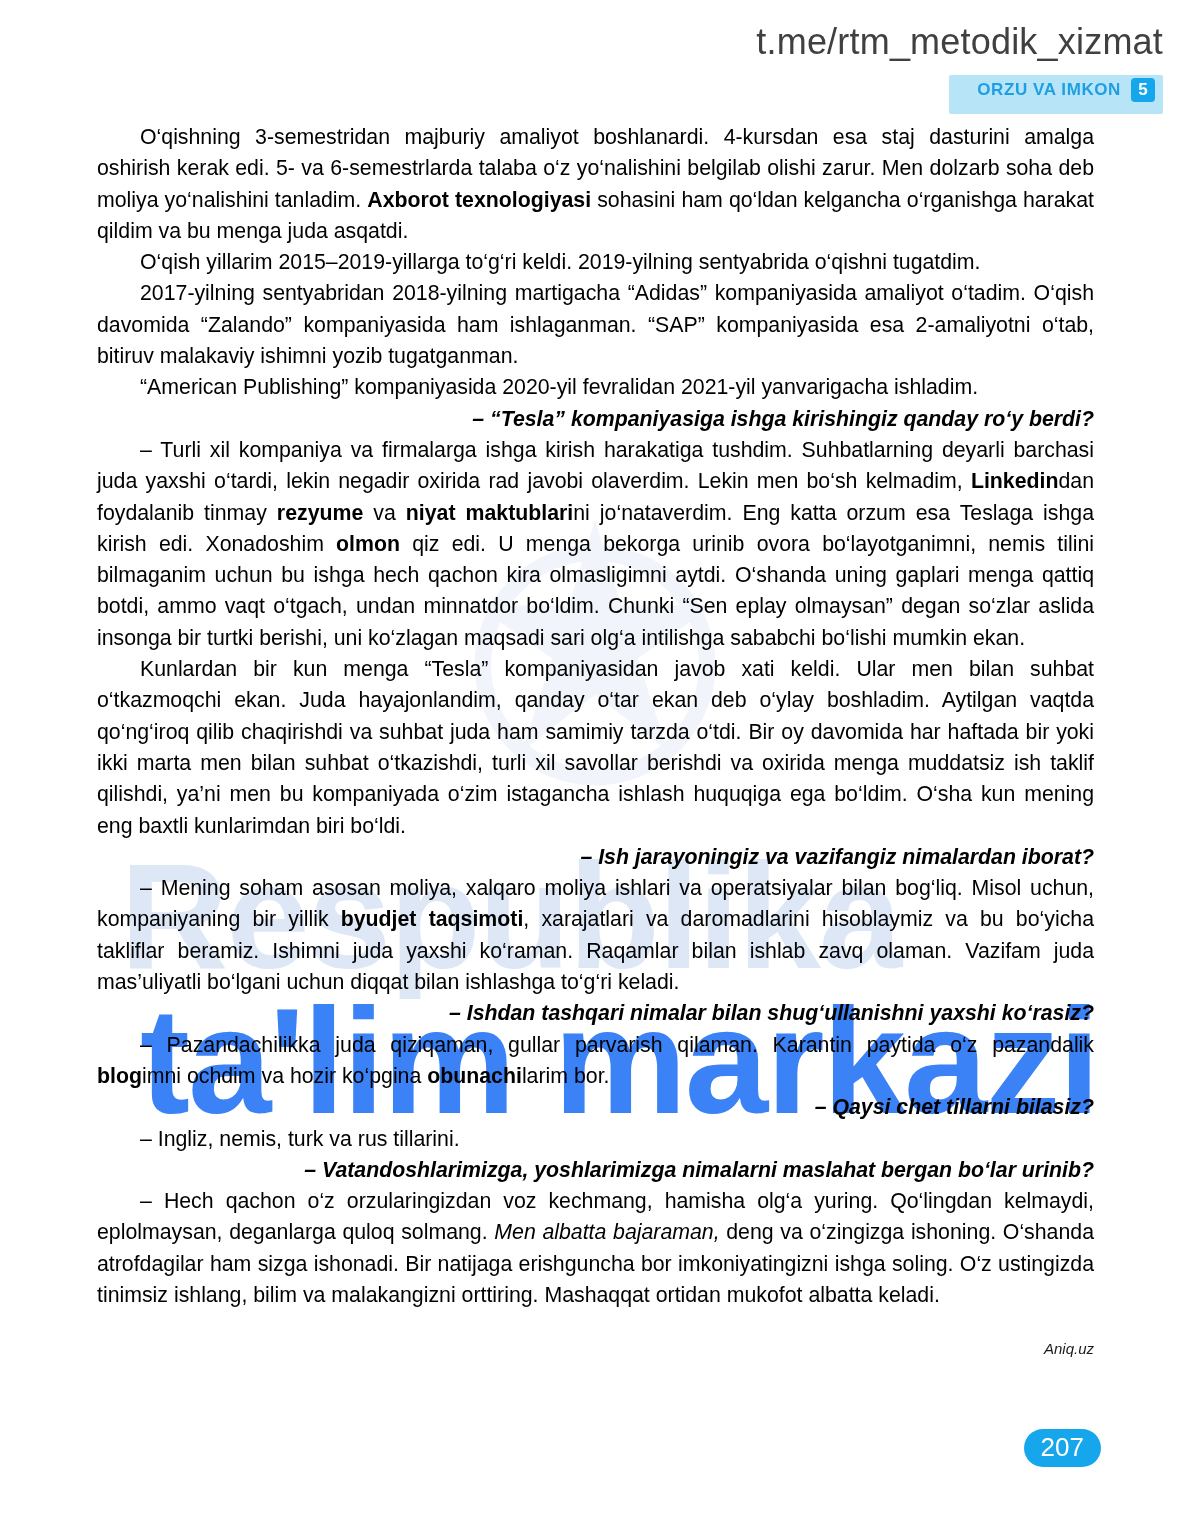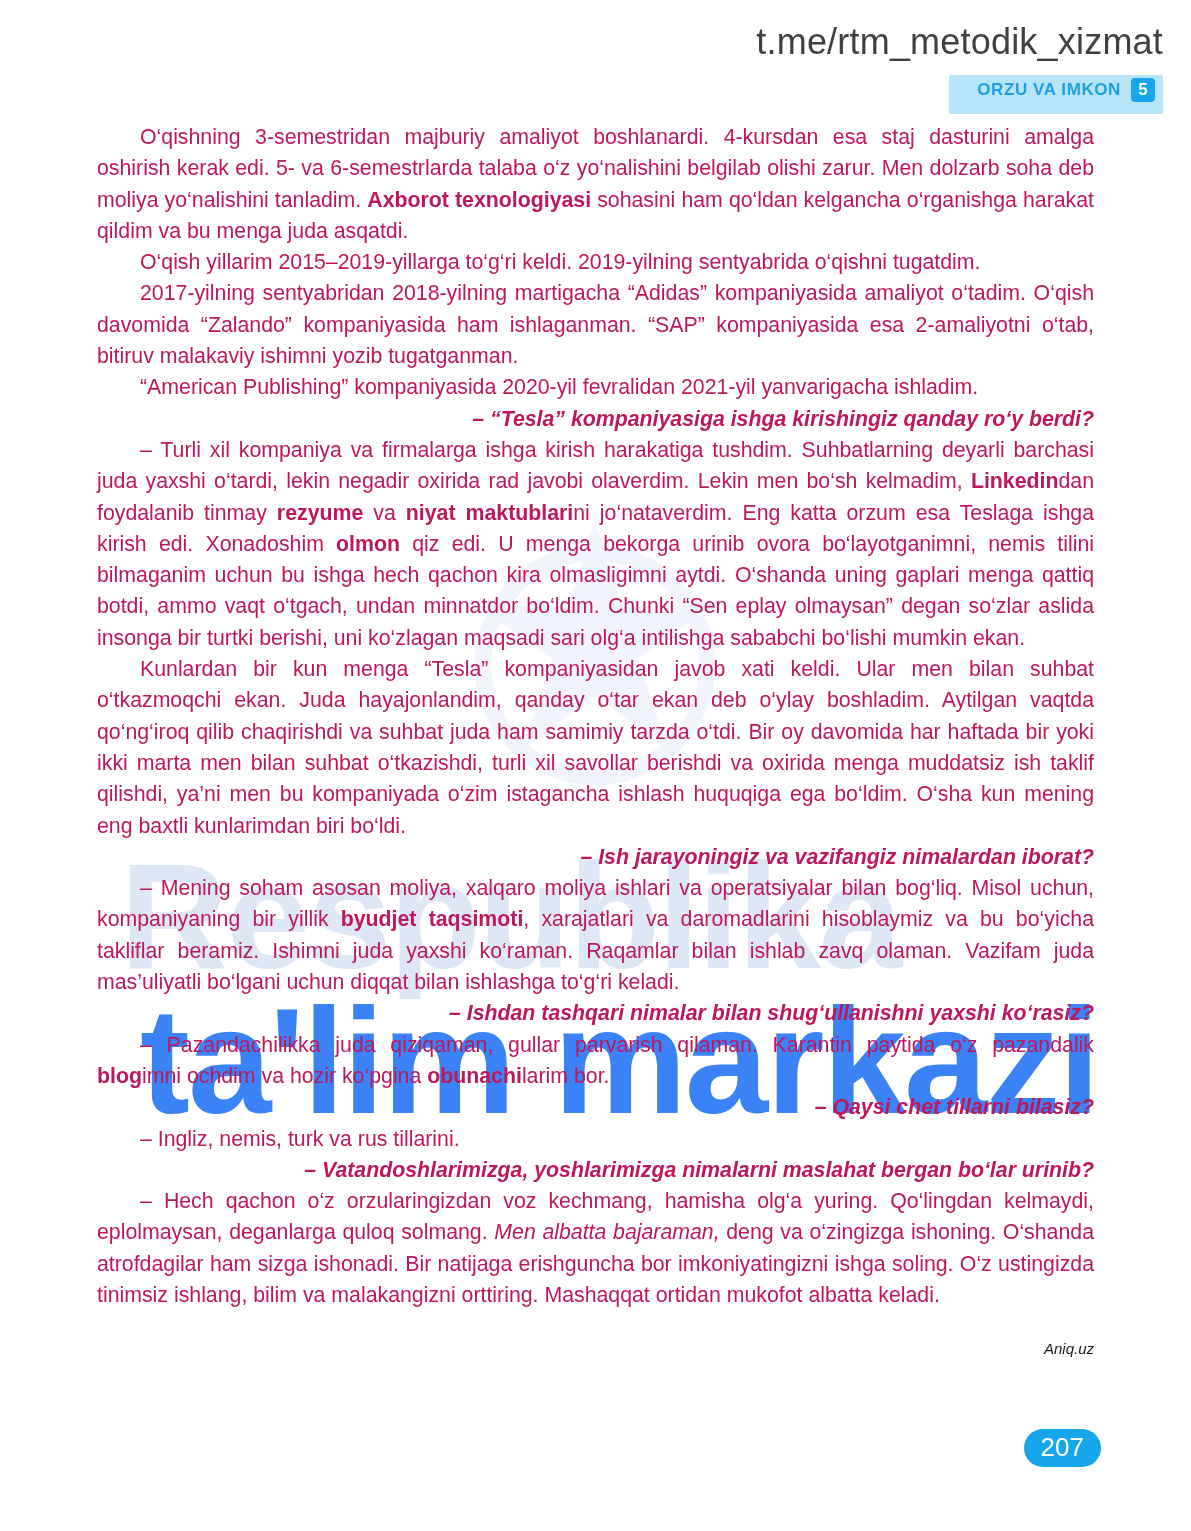--- a/index.html
+++ b/index.html
@@ -119,21 +119,21 @@
     z-index: 2;
   }
   .para {
     margin: 0;
     font-size: 21.3px;
     line-height: 31.3px;
     text-align: justify;
     text-justify: inter-word;
     text-indent: 43px;
     font-family: "Liberation Sans", sans-serif;
-    color: #be185d;
+    color: #000000;
   }
   .para.dash {
     text-indent: 43px;
   }
   .para.q {
     font-weight: 700;
     font-style: italic;
     text-align: right;
   }
   b { font-weight: 700; }

